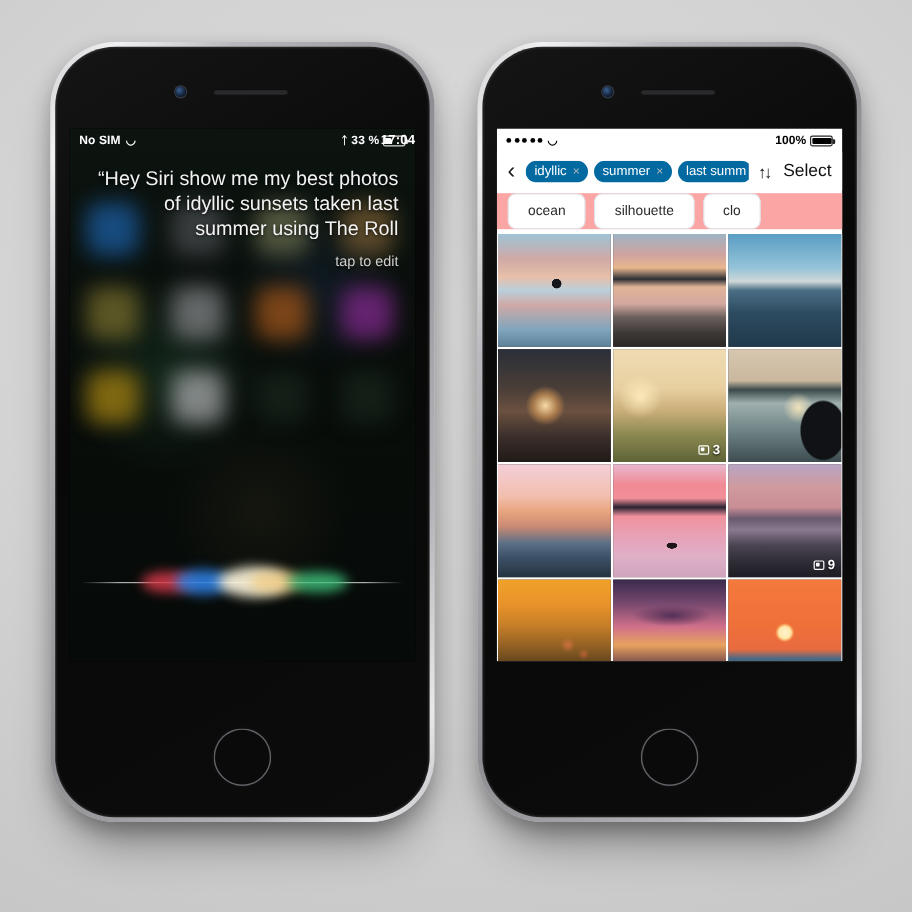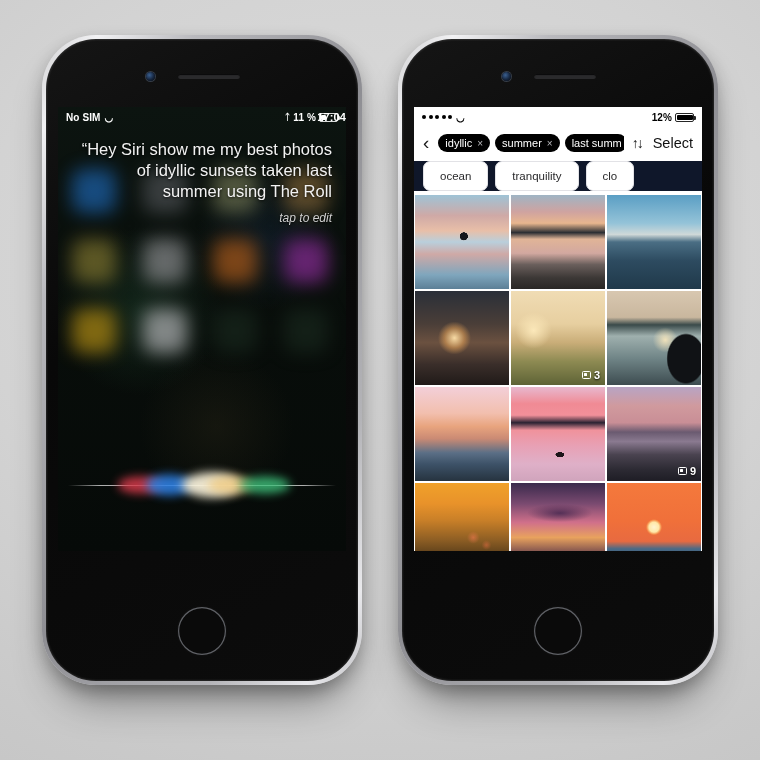--- a/index.html
+++ b/index.html
@@ -94,21 +94,21 @@
   .batt i { position:absolute; left:1px; top:1px; bottom:1px; background:#fff; border-radius:1px; display:block; }
 
   .siri-text {
     position:absolute; left:18px; right:14px; top:32px;
     text-align:right; color:#f2f2f2;
     font-size:16.5px; line-height:21px; font-weight:500;
     text-shadow:0 1px 3px rgba(0,0,0,.85);
   }
   .siri-tap {
     position:absolute; right:14px; top:104px;
-    color:#cfcfcf; font-size:12px; text-shadow:0 1px 2px rgba(0,0,0,.8);font-style:italic;
+    color:#cfcfcf; font-size:12px; text-shadow:0 1px 2px rgba(0,0,0,.8);
   }
 
   .siri-wave {
     position:absolute; left:0; right:0; bottom:44px; height:44px;
   }
   .wave-line {
     position:absolute; top:50%; left:10px; right:10px; height:1px;
     background:linear-gradient(90deg,rgba(255,255,255,0),rgba(230,230,230,.75) 12%,rgba(230,230,230,.75) 88%,rgba(255,255,255,0));
   }
   .blob { position:absolute; top:50%; transform:translateY(-50%); border-radius:50%; filter:blur(5px); }
@@ -124,31 +124,31 @@
 
   .search-bar {
     position:absolute; top:20px; left:0; right:0; height:32px;
     display:flex; align-items:center; padding:0 9px; gap:6px; background:#fff;
   }
   .back-chev {
     font-size:19px; color:#1a1a1a; line-height:1; padding:0 3px 2px 0; font-weight:300;
   }
   .tokens { display:flex; gap:5px; align-items:center; overflow:hidden; flex:1; }
   .token {
-    background:#000000; color:#fff; border-radius:10px;
+    background:#0369a1; color:#fff; border-radius:10px;
     padding:3px 7px; font-size:11px; display:flex; align-items:center; gap:5px;
     white-space:nowrap; flex:0 0 auto;
   }
   .token .x { font-size:10px; color:#b9b9bd; }
   .sort-ic { font-size:14px; color:#111; letter-spacing:-2px; padding:0 2px; flex:0 0 auto; }
   .select-btn { font-size:14.5px; color:#111; flex:0 0 auto; padding-left:3px; }
 
   .chips {
     position:absolute; top:54px; left:0; right:0; height:30px;
-    display:flex; gap:7px; padding:0 9px; overflow:hidden; background:#0f172a;
+    display:flex; gap:7px; padding:0 9px; overflow:hidden; background:#fca5a5;
   }
   .chip {
     border:1px solid #e2e2e6; border-radius:7px; background:#fff;
     font-size:11.5px; color:#2a2a2c; padding:0 16px;
     display:flex; align-items:center; white-space:nowrap; flex:0 0 auto;
   }
 
   .grid {
     position:absolute; top:88px; left:0; right:0; bottom:0;
     display:grid; grid-template-columns:repeat(3,1fr); gap:2px; padding:0 1px;
@@ -197,21 +197,21 @@
           </div>
 
         <div class="statusbar">
           <div class="sb-left">
             <span>No SIM</span>
             <span class="wifi">◡</span>
           </div>
           <div class="sb-mid">17:04</div>
           <div class="sb-right">
             <span style="font-size:9px;">ᛏ</span>
-            <span>11 %</span>
+            <span>33 %</span>
             <span class="batt">
                 <i id="battL" style="width: 5.28px;"></i>
               </span>
           </div>
         </div>
 
         <div class="siri-text">“Hey Siri show me my best photos of idyllic sunsets taken last summer using The Roll</div>
         <div class="siri-tap">tap to edit</div>
 
         <div class="siri-wave">
@@ -242,21 +242,21 @@
             <span class="dots">
                 <b></b>
                 <b></b>
                 <b></b>
                 <b></b>
                 <b></b>
               </span>
             <span class="wifi">◡</span>
           </div>
           <div class="sb-right">
-            <span>12%</span>
+            <span>100%</span>
             <span class="batt">
                 <i id="battR" style="width: 16px;"></i>
               </span>
           </div>
         </div>
 
         <div class="search-bar">
           <span class="back-chev">‹</span>
           <div class="tokens" id="tokens">
               <div class="token">
@@ -270,21 +270,21 @@
               <div class="token" style="max-width: 62px; overflow: hidden;">
                 <span>last summ</span>
               </div>
             </div>
           <span class="sort-ic">↑↓</span>
           <span class="select-btn">Select</span>
         </div>
 
         <div class="chips" id="chips">
             <div class="chip">ocean</div>
-            <div class="chip">tranquility</div>
+            <div class="chip">silhouette</div>
             <div class="chip">clo</div>
           </div>
 
         <div class="grid" id="grid">
             <div class="cell" style="background-image: radial-gradient(7px at 52% 44%, rgb(20, 22, 28) 0%, rgb(20, 22, 28) 55%, transparent 60%), linear-gradient(rgb(159, 195, 214) 0%, rgb(207, 169, 166) 22%, rgb(232, 191, 168) 38%, rgb(185, 207, 220) 50%, rgb(207, 169, 166) 63%, rgb(127, 166, 189) 85%, rgb(92, 127, 150) 100%); background-size: cover;"></div>
             <div class="cell" style="background-image: linear-gradient(rgb(159, 180, 196) 0%, rgb(207, 163, 160) 18%, rgb(232, 182, 142) 30%, rgb(43, 46, 51) 40%, rgb(224, 180, 151) 47%, rgb(210, 168, 160) 62%, rgb(106, 95, 92) 74%, rgb(60, 56, 54) 88%, rgb(42, 39, 37) 100%); background-size: cover;"></div>
             <div class="cell" style="background-image: linear-gradient(rgb(90, 158, 196) 0%, rgb(148, 195, 216) 30%, rgb(207, 216, 216) 42%, rgb(74, 110, 132) 50%, rgb(45, 75, 96) 70%, rgb(32, 57, 74) 100%); background-size: cover;"></div>
             <div class="cell" style="background-image: radial-gradient(22px at 42% 50%, rgba(255, 226, 170, 0.95) 0%, rgba(240, 170, 90, 0.5) 45%, transparent 75%), linear-gradient(rgb(42, 47, 56) 0%, rgb(74, 62, 56) 35%, rgb(107, 81, 64) 55%, rgb(58, 46, 42) 78%, rgb(32, 26, 24) 100%); background-size: cover;"></div>
             <div class="cell" style="background-image: radial-gradient(26px at 24% 42%, rgba(255, 236, 190, 0.9), transparent 70%), linear-gradient(rgb(240, 220, 180) 0%, rgb(231, 207, 160) 35%, rgb(201, 173, 120) 55%, rgb(141, 138, 82) 75%, rgb(94, 99, 54) 100%); background-size: cover;">
               <div class="badge">

